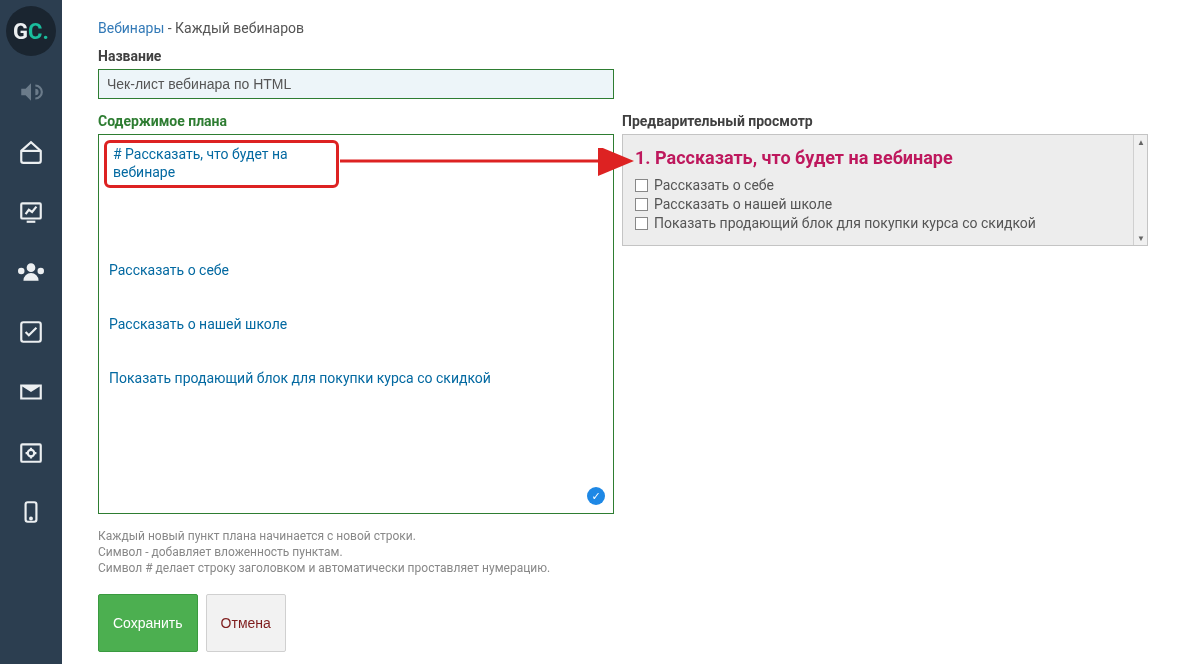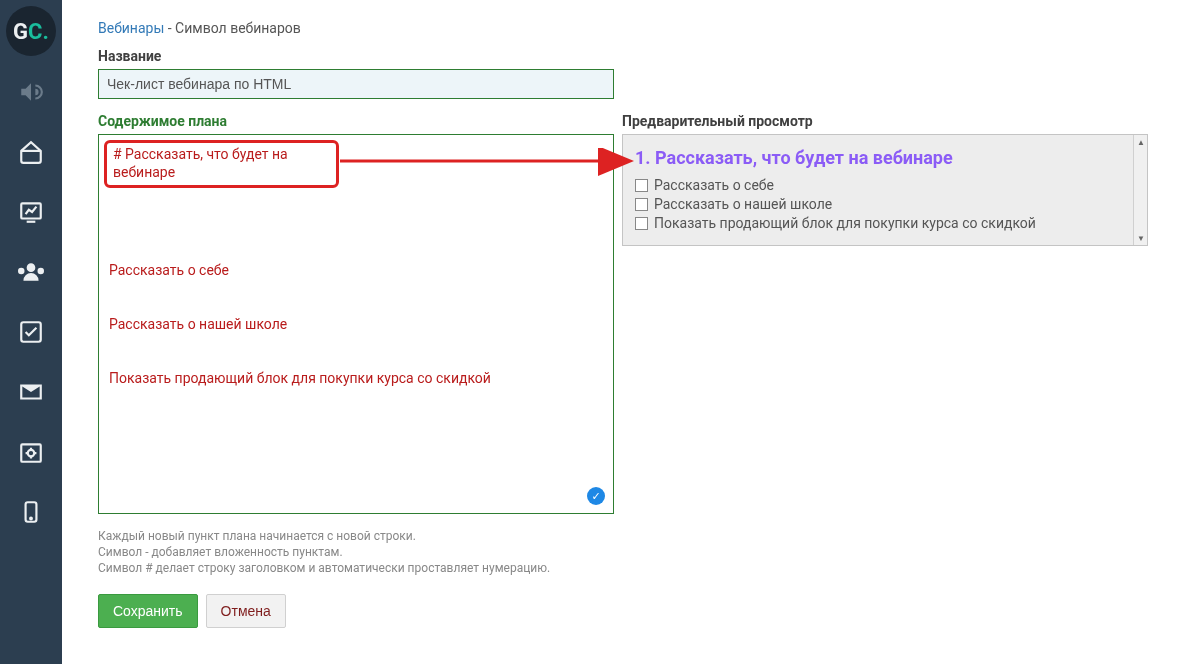--- a/index.html
+++ b/index.html
@@ -89,21 +89,21 @@
       position: relative;
       width: 516px;
       height: 380px;
       border: 1px solid #2e7d32;
       background: #fff;
     }
     .textarea-content {
       padding: 8px 10px;
       font-size: 14px;
       line-height: 18px;
-      color: #b91c1c;
+      color: #0369a1;
       white-space: pre-wrap;
     }
     .textarea-content .hl {
       position: absolute;
       left: 5px;
       top: 5px;
       border: 3px solid #d22;
       border-radius: 6px;
       padding: 2px 6px 4px 6px;
       width: 235px;
@@ -113,39 +113,39 @@
       color: #888;
       line-height: 16px;
       margin-top: 14px;
     }
     .buttons {
       margin-top: 18px;
       display: flex;
       gap: 8px;
     }
     .btn {
-      padding: 8px 14px;
+      padding: 20px 14px;
       font-size: 14px;
       border: 1px solid transparent;
       cursor: pointer;
       border-radius: 2px;
     }
     .btn-save { background: #4caf50; color: #fff; border-color: #3a9a3f; }
     .btn-cancel { background: #f2f2f2; color: #7f1d1d; border-color: #d0d0d0; }
     .preview-box {
       border: 1px solid #c4c4c4;
       background: #ededed;
       padding: 12px 12px;
       position: relative;
       margin-top: 0;
     }
     .preview-heading {
       font-size: 18px;
       font-weight: 700;
-      color: #8b5cf6;
+      color: #be185d;
       margin-bottom: 8px;
     }
     .preview-item {
       display: flex;
       align-items: center;
       gap: 6px;
       font-size: 14px;
       color: #555;
       line-height: 19px;
     }
@@ -248,21 +248,21 @@
   <div class="nav-icon">
     <svg viewBox="0 0 24 24" fill="none" stroke="currentColor" stroke-width="2">
         <rect x="7" y="3" width="10" height="18" rx="2"></rect>
         <circle cx="12" cy="18" r="0.8" fill="currentColor"></circle>
       </svg>
   </div>
 </div>
 
 <div class="content">
   <div class="breadcrumb">
-    <a href="#">Вебинары</a><span> - </span><span>Символ вебинаров</span>
+    <a href="#">Вебинары</a><span> - </span><span>Каждый вебинаров</span>
   </div>
 
   <label class="label">Название</label>
   <input class="title-input" value="Чек-лист вебинара по HTML" style="">
 
   <div class="row">
     <div class="left-col">
       <label class="label green">Содержимое плана</label>
       <div class="textarea-wrap">
         <div class="textarea-content">

